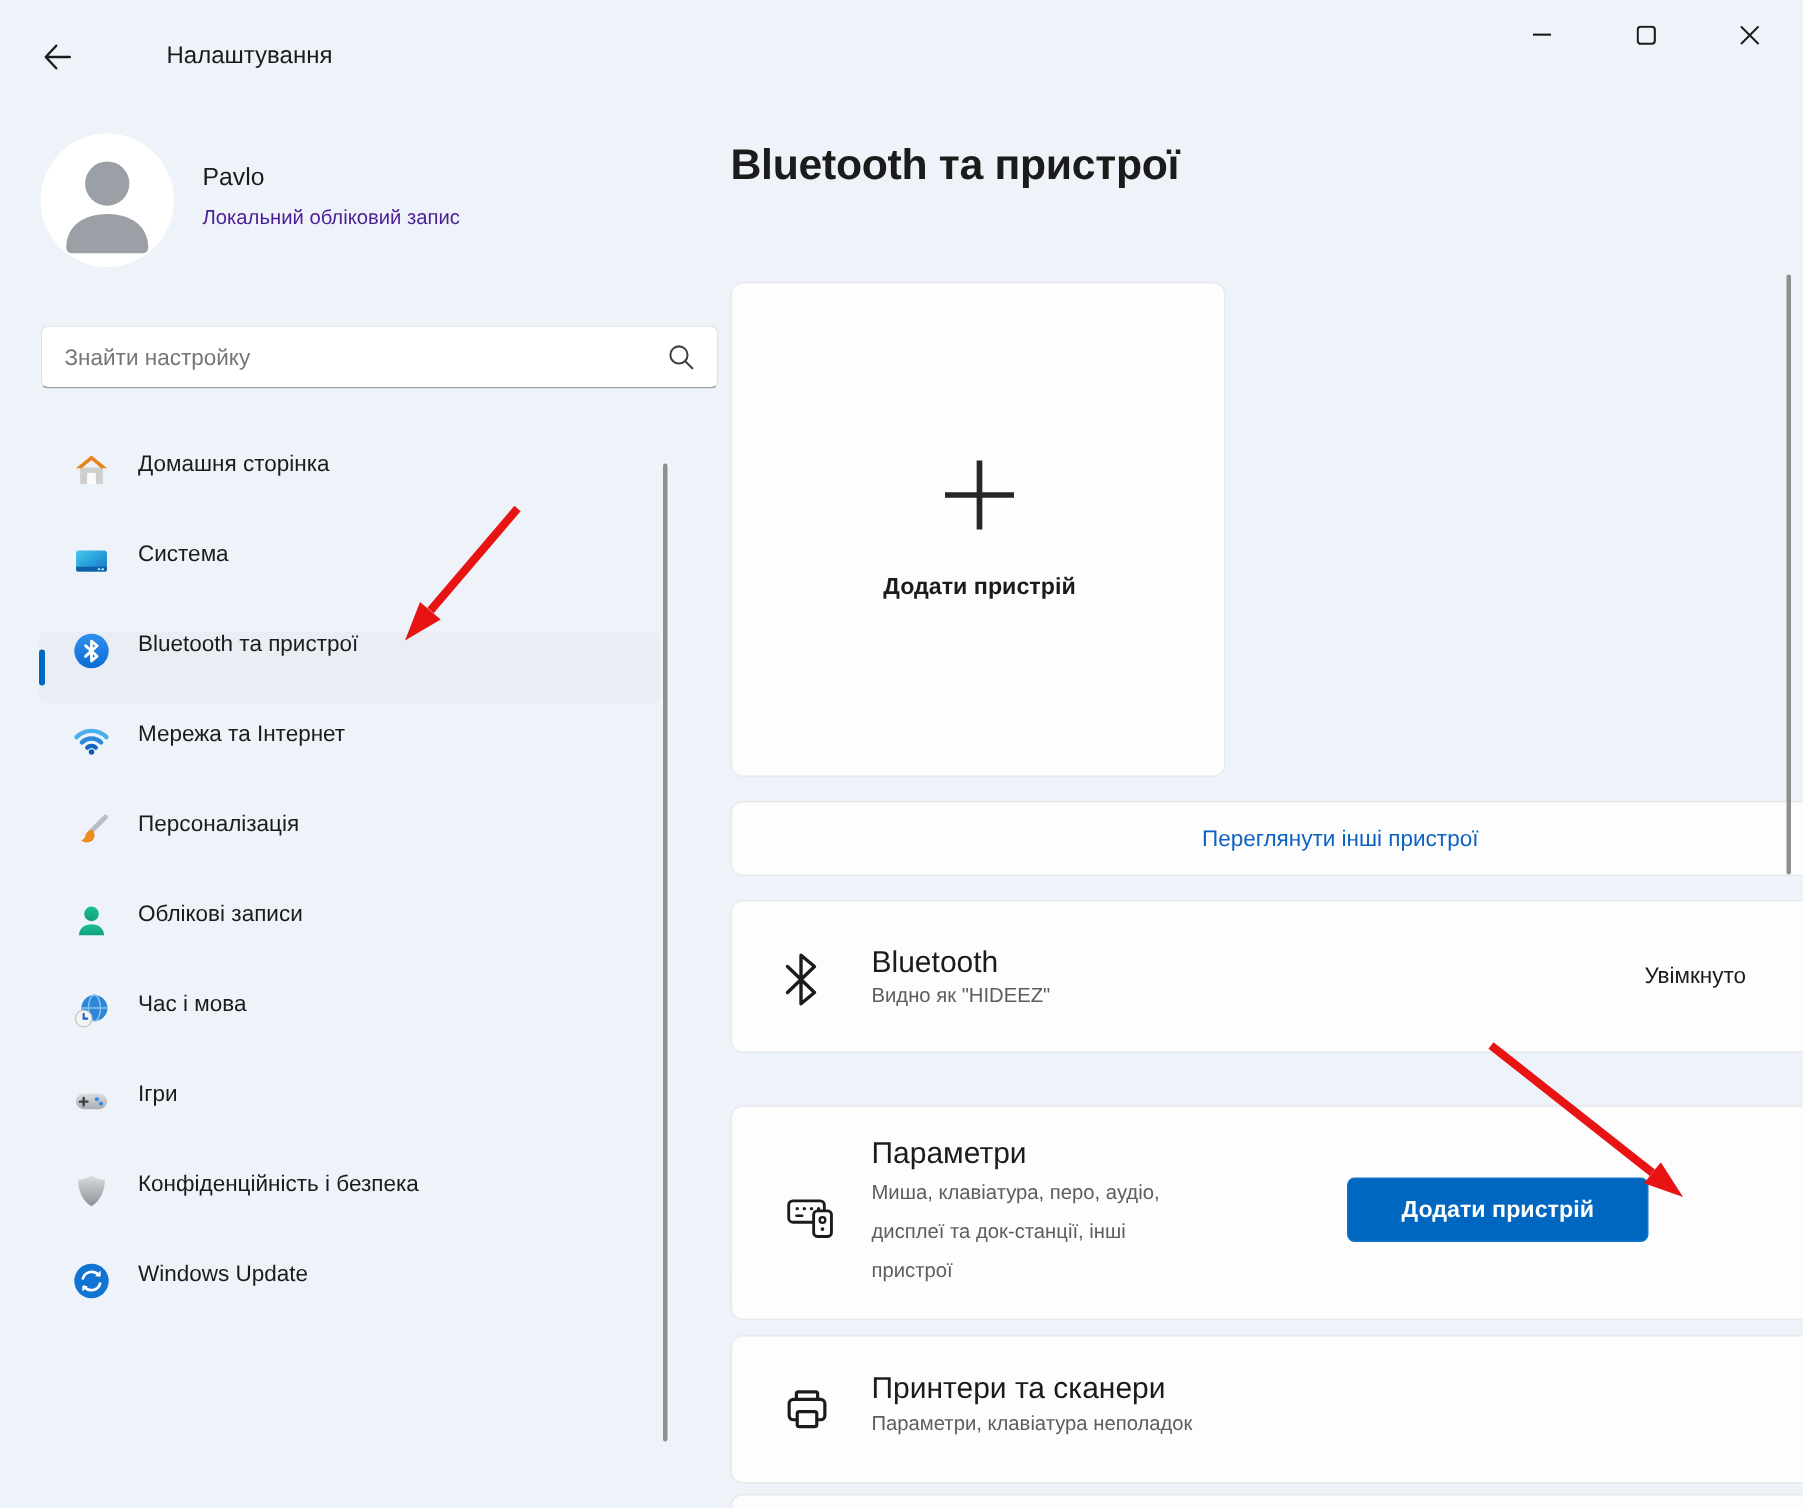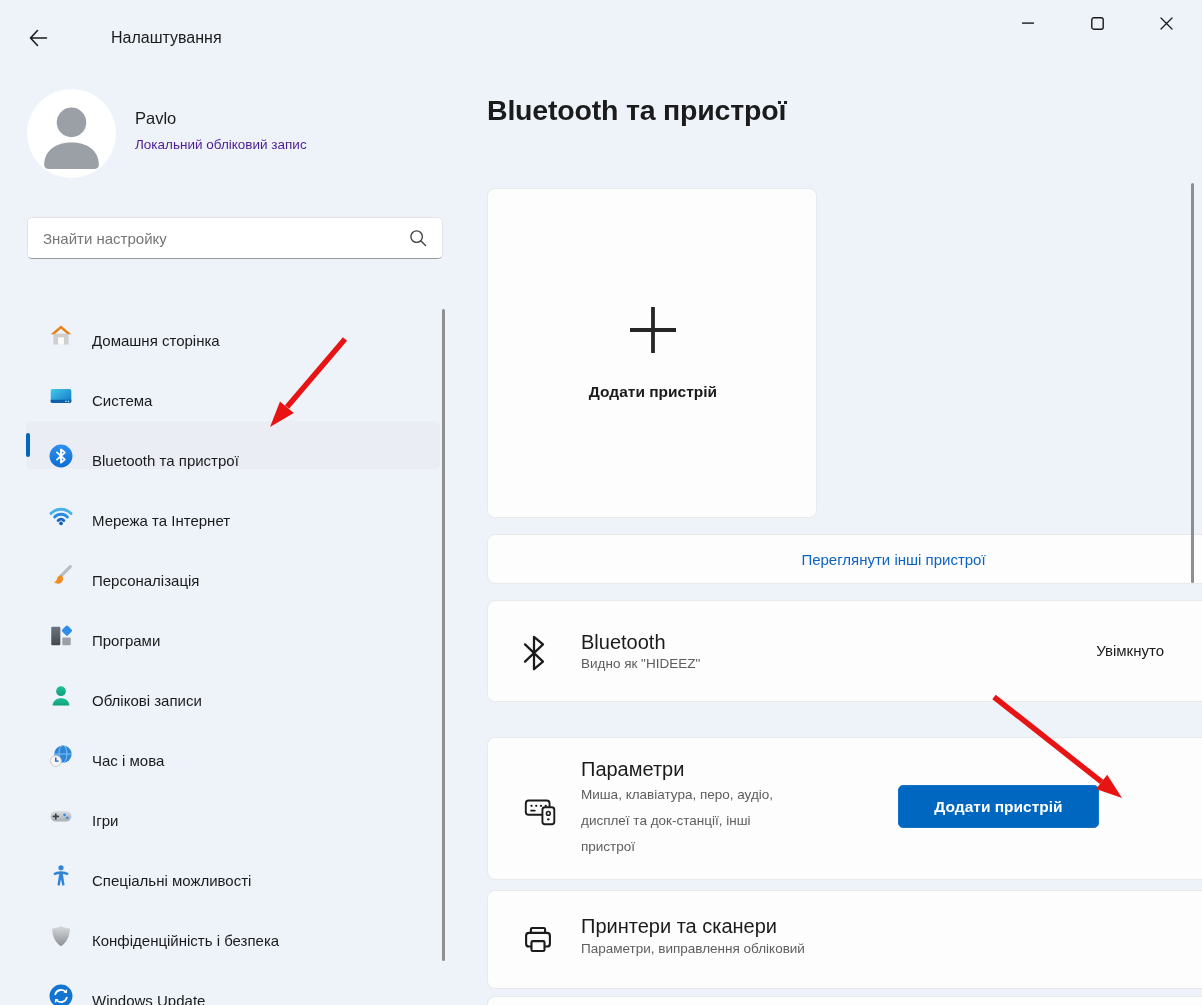--- a/index.html
+++ b/index.html
@@ -12,26 +12,26 @@
   }
   .abs{position:absolute;}
   
   .back-btn{left:22px;top:22px;width:32px;height:32px;display:flex;align-items:center;justify-content:center;border-radius:5px;cursor:pointer;}
   .app-title{left:75px;top:29px;font-size:16px;margin-left:36px;}
   .win-btn{top:0;width:50px;height:46px;display:flex;align-items:center;justify-content:center;cursor:pointer;}
   
   .avatar{left:27px;top:89px;width:89px;height:89px;border-radius:50%;background:#fff;overflow:hidden;}
   .profile-name{left:135px;top:109px;font-size:16.5px;font-weight:400;}
   .profile-sub{left:135px;top:137px;font-size:13.5px;color:#4c1d95;}
-  .searchbox{left:27px;top:217px;width:416px;height:42px;background:#fff;border:1px solid #e3e3e5;border-bottom:1px solid #9a9a9a;border-radius:5px;box-sizing:border-box;display:flex;align-items:center;}
+  .searchbox{left:27px;top:217px;width:452px;height:42px;background:#fff;border:1px solid #e3e3e5;border-bottom:1px solid #9a9a9a;border-radius:5px;box-sizing:border-box;display:flex;align-items:center;}
   .searchbox input{flex:1;border:none;outline:none;background:transparent;font-family:"Liberation Sans",sans-serif;font-size:15px;color:#1b1b1b;padding:0 0 0 15px;}
   .searchbox input::placeholder{color:#767676;}
   .search-ico{width:20px;height:20px;margin:0 14px 0 6px;flex:none;}
   .nav{left:26px;top:301px;width:414px;display:flex;flex-direction:column;gap:12px;}
-  .nav-item{position:relative;height:48px;border-radius:5px;display:flex;align-items:flex-end;cursor:pointer;}
+  .nav-item{position:relative;height:48px;border-radius:5px;display:flex;align-items:flex-start;cursor:pointer;}
   .nav-item.selected{background:#eaeef4;}
   .nav-item.selected::before{content:"";position:absolute;left:0;top:12px;width:3.5px;height:24px;border-radius:2px;background:#0067c0;}
   .nav-ico{width:26px;height:26px;margin-left:22px;flex:none;display:flex;}
   .nav-lbl{margin-left:18px;font-size:15px;white-space:nowrap;}
   .side-scroll{left:442px;top:309px;width:3px;height:652px;background:#8f8f8f;border-radius:2px;cursor:pointer;}
   
   .page-title{left:487px;top:94px;font-size:28.5px;font-weight:600;letter-spacing:-.2px;}
   .card{position:absolute;left:487px;width:813px;background:#fdfdfe;border:1px solid #e7e9ec;border-radius:8px;box-sizing:border-box;}
   .tile{left:487px;top:188px;width:330px;height:330px;cursor:pointer;}
   .tile .plus{position:absolute;left:137px;top:113px;}
@@ -149,34 +149,20 @@
   </div>
 
   <div class="nav-item">
     <svg class="nav-ico" viewBox="0 0 24 24">
       <path d="M20.6 3.4 L11.4 12.6" stroke="#b9bdc4" stroke-width="3" stroke-linecap="round"></path>
       <path d="M12.6 11.4 c-2.9.1-3.9 1.8-4.4 3.7-.4 1.5-1.2 2.2-2.6 2.7 2 1.6 5.5 1.8 7.2-.2 1.4-1.6 1.6-4-.2-6.2 z" fill="#f08b1d"></path>
     </svg>
     <span class="nav-lbl">Персоналізація</span>
   </div>
 
-  <div class="nav-item">
-    <svg class="nav-ico" viewBox="0 0 24 24">
-      <defs>
-          <linearGradient id="g-app" x1="0" y1="0" x2="0" y2="1">
-            <stop offset="0" stop-color="#6d7680"></stop>
-            <stop offset="1" stop-color="#41474d"></stop>
-          </linearGradient>
-        </defs>
-      <rect x="3" y="3.4" width="8.4" height="17.2" rx="1" fill="url(#g-app)"></rect>
-      <rect x="13.2" y="13.4" width="7.8" height="7.2" rx="1" fill="#9aa0a6"></rect>
-      <rect x="13.8" y="3.3" width="7.4" height="7.4" rx="1.4" fill="#2f8ce8" transform="rotate(45 17.5 7)"></rect>
-    </svg>
-    <span class="nav-lbl">Програми</span>
-  </div>
 
   <div class="nav-item">
     <svg class="nav-ico" viewBox="0 0 24 24">
       <defs>
           <linearGradient id="g-acc" x1="0" y1="0" x2="0" y2="1">
             <stop offset="0" stop-color="#1fbf95"></stop>
             <stop offset="1" stop-color="#0f9f7c"></stop>
           </linearGradient>
         </defs>
       <circle cx="12" cy="7.6" r="4.5" fill="url(#g-acc)"></circle>
@@ -205,27 +191,20 @@
           </linearGradient>
         </defs>
       <rect x="2.4" y="7.4" width="19.2" height="9.6" rx="4.8" fill="url(#g-pad)"></rect>
       <path d="M7.2 10.1 v4.6 M4.9 12.4 h4.6" stroke="#3c4043" stroke-width="1.5" stroke-linecap="round"></path>
       <circle cx="15.3" cy="10.9" r="1.25" fill="#2f8ce8"></circle>
         <circle cx="17.8" cy="13.6" r="1.25" fill="#2f8ce8"></circle>
     </svg>
     <span class="nav-lbl">Ігри</span>
   </div>
 
-  <div class="nav-item">
-    <svg class="nav-ico" viewBox="0 0 24 24">
-      <circle cx="12" cy="4.4" r="2.4" fill="#2f86d6"></circle>
-      <path d="M12 7.6 c-2.9 0-5.4.9-7 1.8 l.9 2 c1.5-.7 3-1.1 4.4-1.2 l-1.6 10.2 2.1.7 1.2-6.2 1.2 6.2 2.1-.7 -1.6-10.2 c1.4.1 2.9.5 4.4 1.2 l.9-2 c-1.6-.9-4.1-1.8-7-1.8 z" fill="#2f86d6"></path>
-    </svg>
-    <span class="nav-lbl">Спеціальні можливості</span>
-  </div>
 
   <div class="nav-item">
     <svg class="nav-ico" viewBox="0 0 24 24">
       <defs>
           <linearGradient id="g-shield" x1="0" y1="0" x2="0" y2="1">
             <stop offset="0" stop-color="#d9dbdd"></stop>
             <stop offset="1" stop-color="#8d9196"></stop>
           </linearGradient>
         </defs>
       <path d="M12 2.6 c2.7 1.7 5.5 2.4 8.2 2.4 0 7-2.8 13-8.2 16.4 C6.6 18 3.8 12 3.8 5 c2.7 0 5.5-.7 8.2-2.4 z" fill="url(#g-shield)"></path>
@@ -299,21 +278,21 @@
 
 <div class="card prn-card">
   <div class="row-ico" style="left:31px;top:30px;width:38px;height:38px;">
     <svg width="34" height="34" viewBox="0 0 24 24">
       <path d="M7 7 V4.4 a.9.9 0 0 1 .9-.9 h8.2 a.9.9 0 0 1 .9.9 V7" stroke="#1b1b1b" stroke-width="1.5" fill="none"></path>
       <rect x="3.6" y="7" width="16.8" height="9.6" rx="2" stroke="#1b1b1b" stroke-width="1.5" fill="none"></rect>
       <rect x="7.4" y="12.8" width="9.2" height="7" rx="1" stroke="#1b1b1b" stroke-width="1.5" fill="#fdfdfe"></rect>
     </svg>
   </div>
   <div class="row-title" style="top:24px;">Принтери та сканери</div>
-  <div class="row-sub" style="top:48px;line-height:20px;">Параметри, виправлення обліковий</div>
+  <div class="row-sub" style="top:48px;line-height:20px;">Параметри, клавіатура неполадок</div>
   <div class="chev" style="top:41px;">
     <svg width="10" height="17" viewBox="0 0 10 17">
       <path d="M1.5 1.5 L8.2 8.5 L1.5 15.5" stroke="#1b1b1b" stroke-width="1.6" fill="none" stroke-linecap="round" stroke-linejoin="round"></path>
     </svg>
   </div>
 </div>
 
 <div class="card partial-card"></div>
 
 <div class="abs main-scroll"></div>

